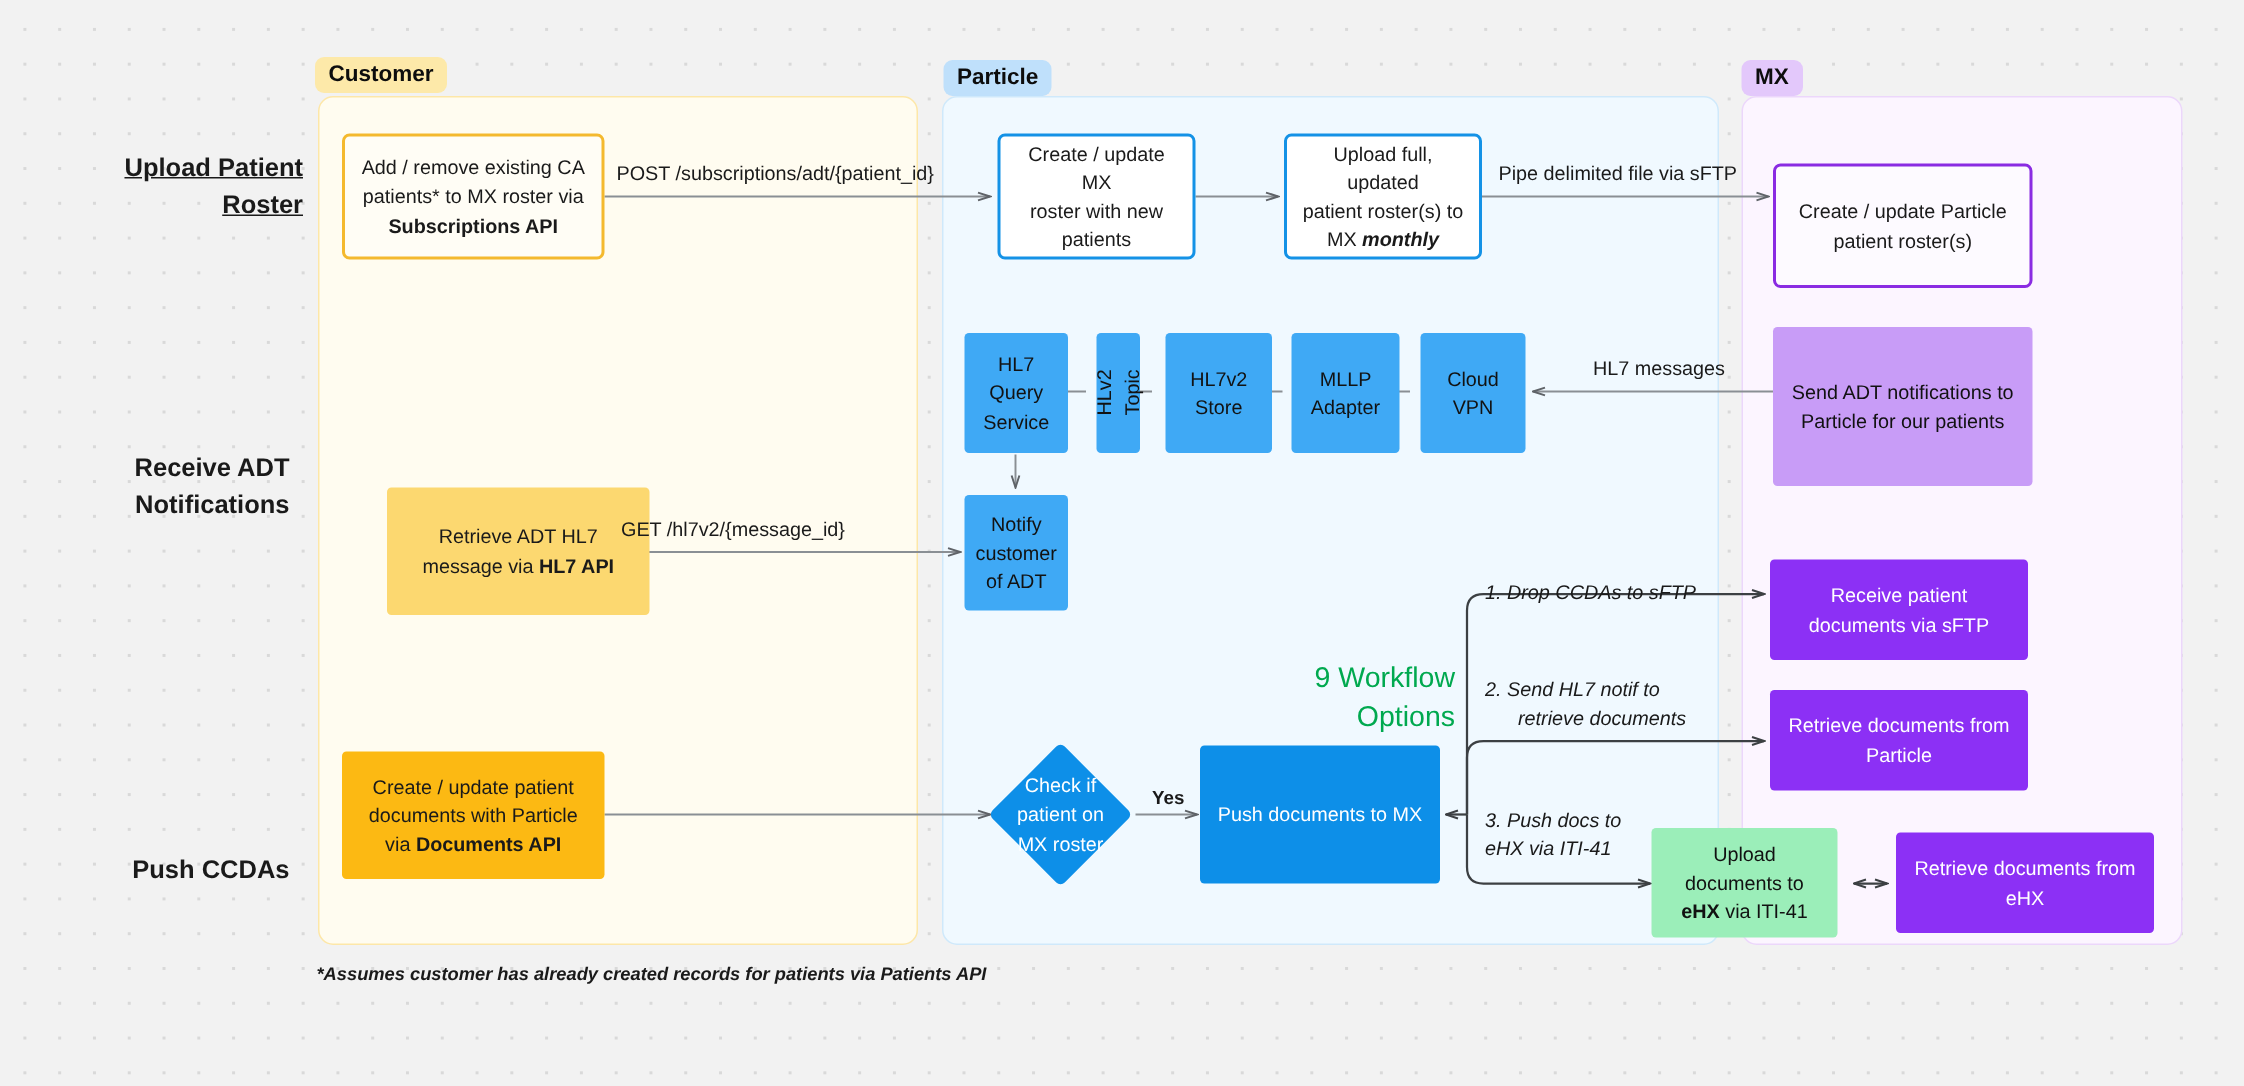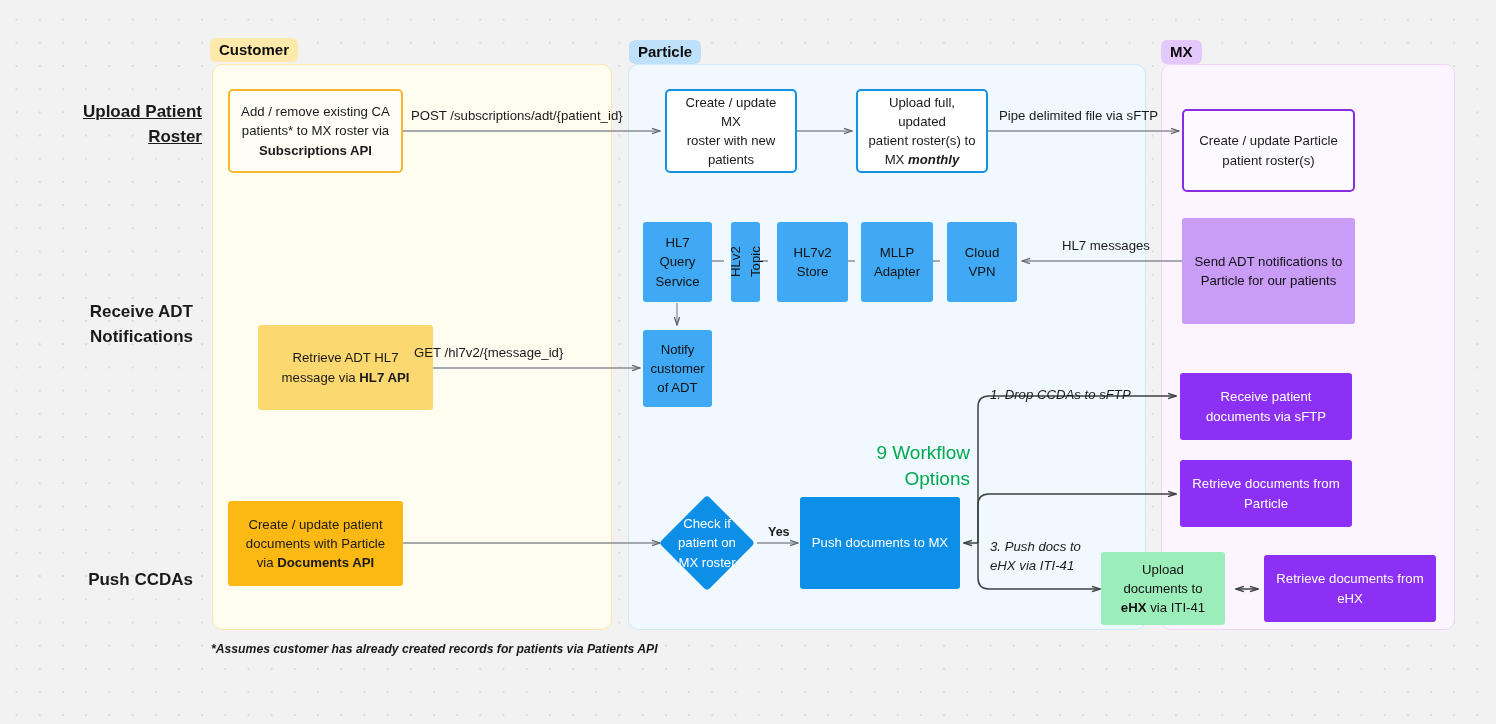--- a/index.html
+++ b/index.html
@@ -356,20 +356,24 @@
   <div class="edge-label" style="left:999px; top:107px;">Pipe delimited file via sFTP</div>
 
   <div class="edge-label" style="left:1062px; top:237px;">HL7 messages</div>
 
   <div class="edge-label" style="left:414px; top:344px;">GET /hl7v2/{message_id}</div>
 
   <div class="edge-label b" style="left:768px; top:524px; font-size:12.5px;">Yes</div>
 
   <div class="edge-label italic" style="left:990px; top:386px;">1. Drop CCDAs to sFTP</div>
 
+  <div class="edge-label italic wrap" style="left:990px; top:451px; width:185px;">
+    <span>2. Send HL7 notif to</span><br>
+    <span style="display:inline-block; padding-left:22px;">retrieve documents</span>
+  </div>
 
   <div class="edge-label italic wrap" style="left:990px; top:538px; width:150px;">
     <span>3. Push docs to</span><br>
     <span>eHX via ITI-41</span>
   </div>
 
   <div class="big-note" style="left:790px; top:440px; width:180px;">
     <span>9 Workflow</span><br>
     <span>Options</span>
   </div>

